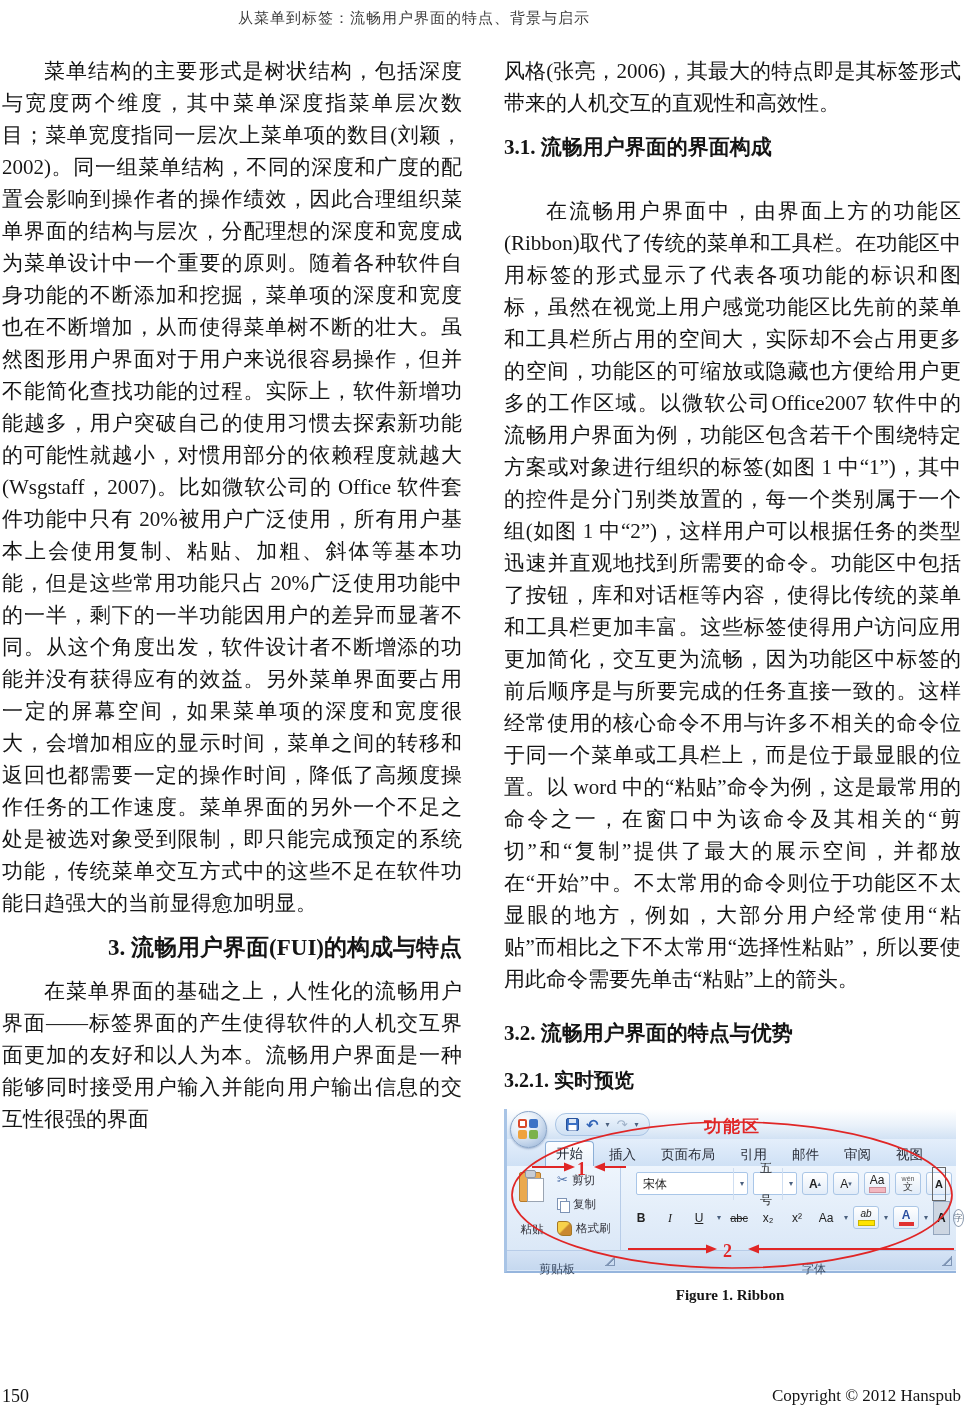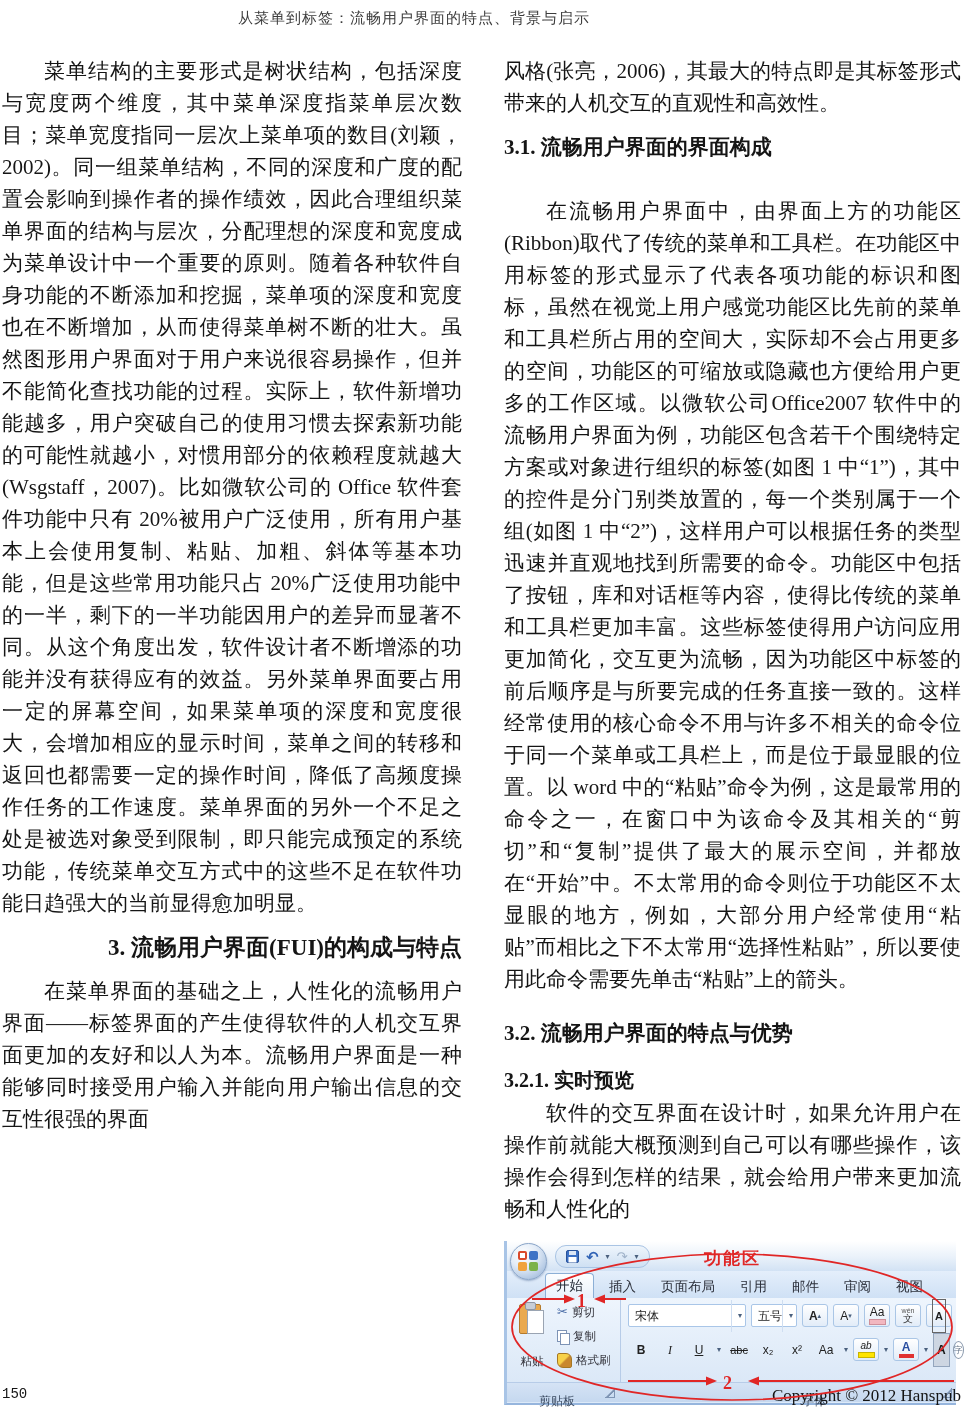--- a/index.html
+++ b/index.html
@@ -9,21 +9,21 @@
         font-size:15px;letter-spacing:1px;color:#3c3c3c;}
   .col{position:absolute;top:55px;font-size:21px;line-height:32px;text-align:justify;color:#151515;}
   .col-left{left:2px;width:460px;}
   .col-right{left:504px;width:457px;}
   .col p{margin:0;}
   .col p.indent{text-indent:2em;}
   h2.sec{font-size:23px;line-height:30px;margin:14px 0 12px;font-weight:bold;text-align:right;}
   h3.sec{font-size:21px;line-height:28px;margin:14px 0 34px;font-weight:bold;text-align:left;}
   h3.sec.tight{margin:24px 0 8px;}
   h4.sec{font-size:20px;line-height:26px;margin:20px 0 4px;font-weight:bold;text-align:left;}
-  .page-number{position:absolute;left:2px;top:1386px;font-size:14px;font-family:Liberation Mono, monospace;}
+  .page-number{position:absolute;left:2px;top:1386px;font-size:18px;}
   .copyright{position:absolute;right:3px;top:1386px;font-size:17px;}
 
   
   .figure-wrap{margin:16px 0 0 0;width:452px;}
   .fig-caption{width:452px;text-align:center;font-weight:bold;margin-top:12px;}
   .fig-caption .en{display:block;font-size:15px;line-height:20px;}
 
   .ribbon{position:relative;width:449px;height:162px;border-left:3px solid #a8c4e6;
           border-bottom:2px solid #96b5dd;background:#dce9f8;
           font-family:"Liberation Sans","DejaVu Sans",sans-serif;}
@@ -70,21 +70,21 @@
   .copy-ic i,.copy-ic b{position:absolute;width:8px;height:10px;background:#fff;border:1px solid #7d93b5;display:block;}
   .copy-ic i{left:0;top:0;} .copy-ic b{left:3px;top:3px;}
   .brush-ic{display:inline-block;width:13px;height:13px;background:linear-gradient(135deg,#f7d14a 45%,#c9882f 55%);
           border:1px solid #a57724;border-radius:2px 6px 2px 6px;}
   .grp-font{position:absolute;left:114px;top:0;right:0;height:84px;}
   .frow1{position:absolute;left:7px;top:5px;right:4px;height:25px;display:flex;align-items:center;gap:5px;}
   .frow2{position:absolute;left:7px;top:38px;right:4px;height:27px;display:flex;align-items:center;gap:3px;}
   .combo{display:flex;align-items:center;height:21px;background:#fff;border:1px solid #a9c6e8;
           border-radius:2px;font-size:12px;color:#222;padding:0 3px 0 6px;}
   .combo .dd{margin-left:auto;padding-left:6px;font-size:8px;color:#4a607e;border-left:1px solid #cfdef1;}
-  .combo.font-name{width:128px;}
+  .combo.font-name{width:128px;margin-left:8px;}
   .combo.font-size{width:42px;}
   .btn{display:inline-flex;align-items:center;justify-content:center;height:21px;min-width:20px;
           padding:0 2px;border:1px solid #aac6e6;border-radius:3px;
           background:linear-gradient(#ffffff,#e2ecf8);font-size:12px;color:#222;}
   .btn.noborder{border-color:transparent;background:transparent;}
   .btn .up{vertical-align:super;font-size:7px;color:#4a607e;}
   .bld{font-weight:bold;} .ita{font-style:italic;font-family:"Liberation Serif",serif;}
   .und{text-decoration:underline;} .strike{text-decoration:line-through;font-size:11px;}
   .ddm{font-size:8px;color:#4a607e;margin:0 2px;}
   .stack{display:inline-flex;flex-direction:column;align-items:center;line-height:1;}
@@ -124,21 +124,20 @@
     <h2 class="sec">3. 流畅用户界面(FUI)的构成与特点</h2>
     <p class="indent">在菜单界面的基础之上，人性化的流畅用户界面——标签界面的产生使得软件的人机交互界面更加的友好和以人为本。流畅用户界面是一种能够同时接受用户输入并能向用户输出信息的交互性很强的界面</p>
   </div>
 
   <div class="col col-right">
     <p>风格(张亮，2006)，其最大的特点即是其标签形式带来的人机交互的直观性和高效性。</p>
     <h3 class="sec">3.1. 流畅用户界面的界面构成</h3>
     <p class="indent">在流畅用户界面中，由界面上方的功能区(Ribbon)取代了传统的菜单和工具栏。在功能区中用标签的形式显示了代表各项功能的标识和图标，虽然在视觉上用户感觉功能区比先前的菜单和工具栏所占用的空间大，实际却不会占用更多的空间，功能区的可缩放或隐藏也方便给用户更多的工作区域。以微软公司Office2007 软件中的流畅用户界面为例，功能区包含若干个围绕特定方案或对象进行组织的标签(如图 1 中“1”)，其中的控件是分门别类放置的，每一个类别属于一个组(如图 1 中“2”)，这样用户可以根据任务的类型迅速并直观地找到所需要的命令。功能区中包括了按钮，库和对话框等内容，使得比传统的菜单和工具栏更加丰富。这些标签使得用户访问应用更加简化，交互更为流畅，因为功能区中标签的前后顺序是与所要完成的任务直接一致的。这样经常使用的核心命令不用与许多不相关的命令位于同一个菜单或工具栏上，而是位于最显眼的位置。以 word 中的“粘贴”命令为例，这是最常用的命令之一，在窗口中为该命令及其相关的“剪切”和“复制”提供了最大的展示空间，并都放在“开始”中。不太常用的命令则位于功能区不太显眼的地方，例如，大部分用户经常使用“粘贴”而相比之下不太常用“选择性粘贴”，所以要使用此命令需要先单击“粘贴”上的箭头。</p>
     <h3 class="sec tight">3.2. 流畅用户界面的特点与优势</h3>
     <h4 class="sec">3.2.1. 实时预览</h4>
-    <p class="indent">软件的交互界面在设计时，如果允许用户在操作前就能大概预测到自己可以有哪些操作，该操作会得到怎样的结果，就会给用户带来更加流畅和人性化的</p>
 
     <div class="figure-wrap">
       <div class="ribbon">
 
         <div class="rb-titlebar">
           <div class="office-btn">
             <div class="office-logo">
                 <i class="q1"></i>
                 <i class="q2"></i>
                 <i class="q3"></i>

